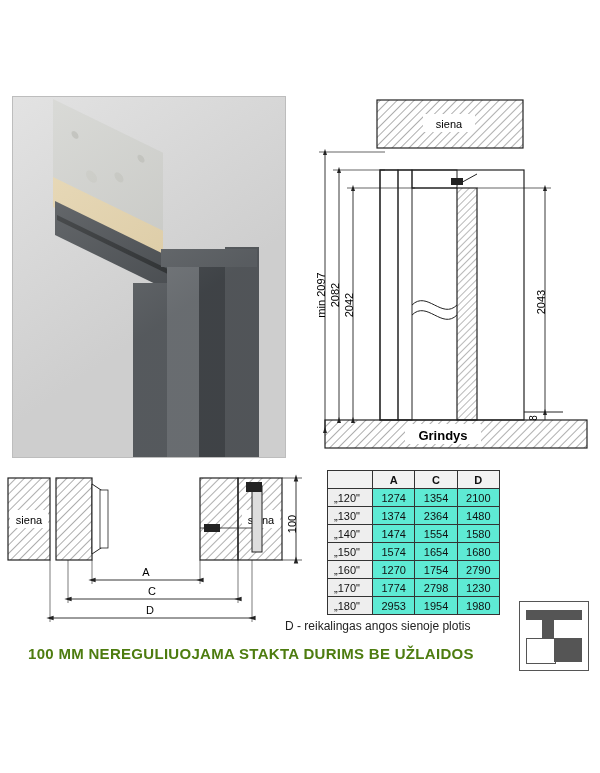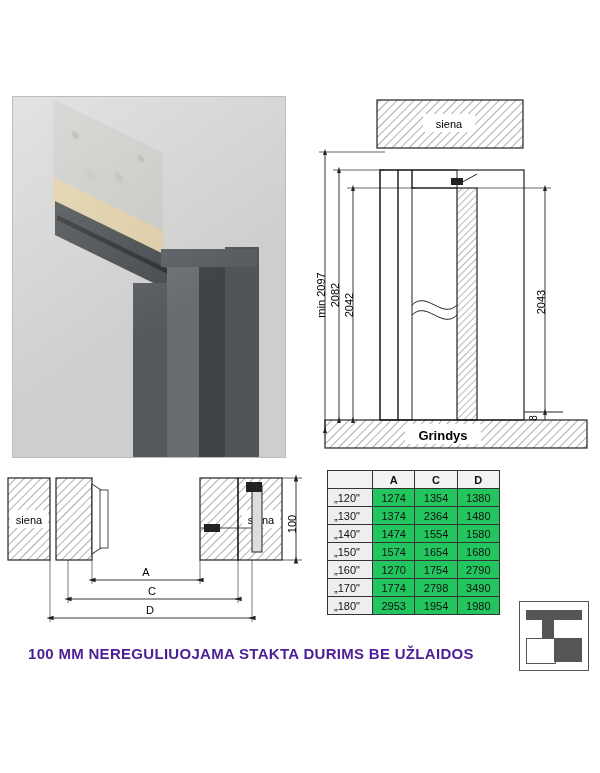--- a/index.html
+++ b/index.html
@@ -30,27 +30,27 @@
   .photo .shadow{position:absolute;left:0;top:0;width:272px;height:360px;
      background:linear-gradient(145deg,rgba(255,255,255,.25),rgba(0,0,0,.05) 60%);pointer-events:none;}
 
   
   svg{display:block;}
   .hatch-label{font-size:11px;font-family:"Liberation Sans",sans-serif;}
 
   
   .tbl{position:absolute;left:327px;top:470px;border-collapse:collapse;font-size:11px;}
   .tbl td,.tbl th{border:1px solid #333;padding:1px 6px;text-align:center;height:15px;
-     font-family:"Liberation Sans",sans-serif;font-weight:normal;background:#22c55e;}
+     font-family:"Liberation Sans",sans-serif;font-weight:normal;background:#5eead4;}
   .tbl th{background:#f2f2f2;font-weight:bold;}
   .tbl td.first{text-align:left;background:#eeeeee;width:42px;}
   .tbl col.c1{width:42px}.tbl col.c2{width:50px}.tbl col.c3{width:50px}.tbl col.c4{width:50px}
 
   .note{position:absolute;left:285px;top:619px;font-size:12px;color:#222;}
-  .title{position:absolute;left:28px;top:645px;font-size:15px;font-weight:bold;letter-spacing:.3px;color:#4c1d95;}
+  .title{position:absolute;left:28px;top:645px;font-size:15px;font-weight:bold;letter-spacing:.3px;color:#4d7c0f;}
 
   .logo{position:absolute;left:519px;top:601px;width:68px;height:68px;border:1px solid #555;background:#fff;}
   .logo .g1{position:absolute;left:6px;top:8px;width:56px;height:10px;background:#555;}
   .logo .g2{position:absolute;left:22px;top:18px;width:12px;height:18px;background:#555;}
   .logo .g3{position:absolute;left:6px;top:36px;width:28px;height:24px;background:#fff;border:1px solid #555;}
   .logo .g4{position:absolute;left:34px;top:36px;width:28px;height:24px;background:#555;}
 </style>
 </head>
 <body>
 
@@ -186,21 +186,21 @@
         <th>A</th>
         <th>C</th>
         <th>D</th>
       </tr>
     </thead>
     <tbody>
       <tr>
         <td class="first">„120"</td>
         <td>1274</td>
         <td>1354</td>
-        <td>1380</td>
+        <td>2100</td>
       </tr>
       <tr>
         <td class="first">„130"</td>
         <td>1374</td>
         <td>2364</td>
         <td>1480</td>
       </tr>
       <tr>
         <td class="first">„140"</td>
         <td>1474</td>
@@ -216,31 +216,32 @@
       <tr>
         <td class="first">„160"</td>
         <td>1270</td>
         <td>1754</td>
         <td>2790</td>
       </tr>
       <tr>
         <td class="first">„170"</td>
         <td>1774</td>
         <td>2798</td>
-        <td>3490</td>
+        <td>1230</td>
       </tr>
       <tr>
         <td class="first">„180"</td>
         <td>2953</td>
         <td>1954</td>
         <td>1980</td>
       </tr>
     </tbody>
   </table>
 
+  <div class="note">D - reikalingas angos sienoje plotis</div>
   <div class="title">100 MM NEREGULIUOJAMA STAKTA DURIMS BE UŽLAIDOS</div>
 
   <div class="logo">
     <div class="g1"></div>
     <div class="g2"></div>
     <div class="g3"></div>
     <div class="g4"></div>
   </div>
 
 </div>

